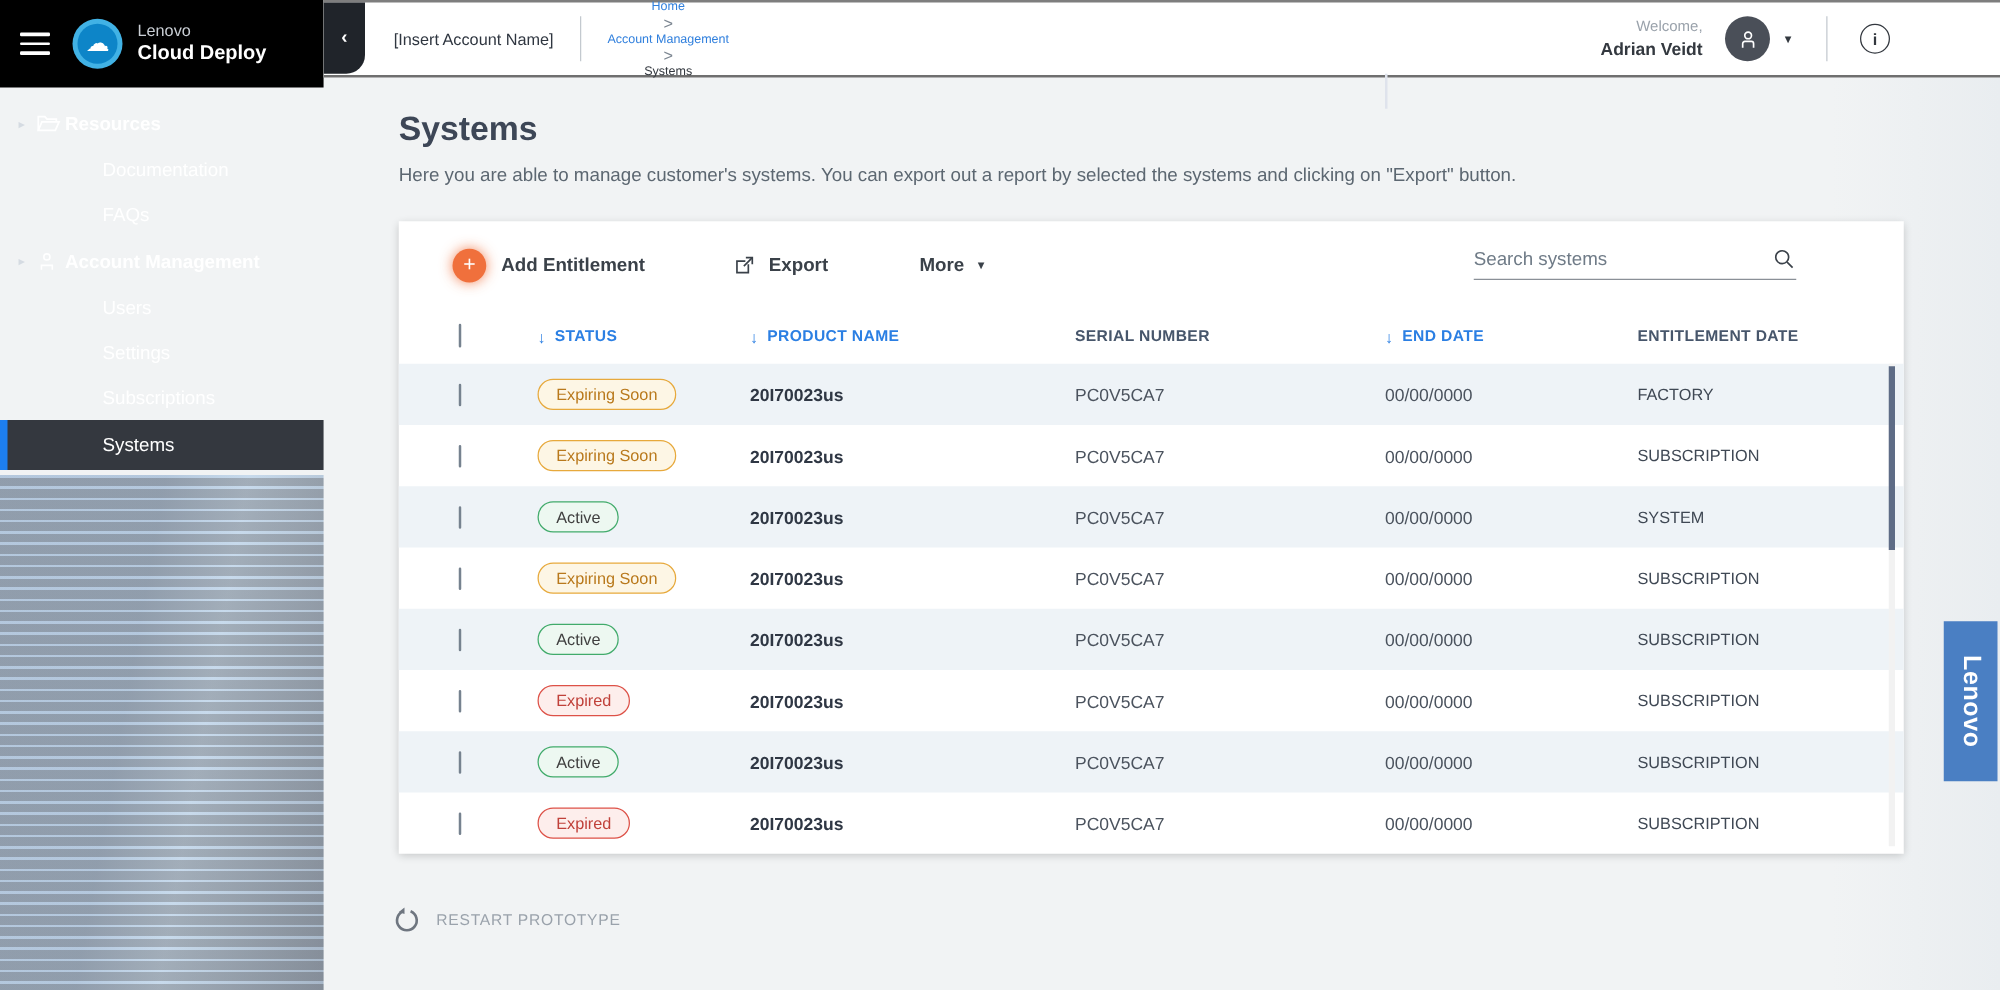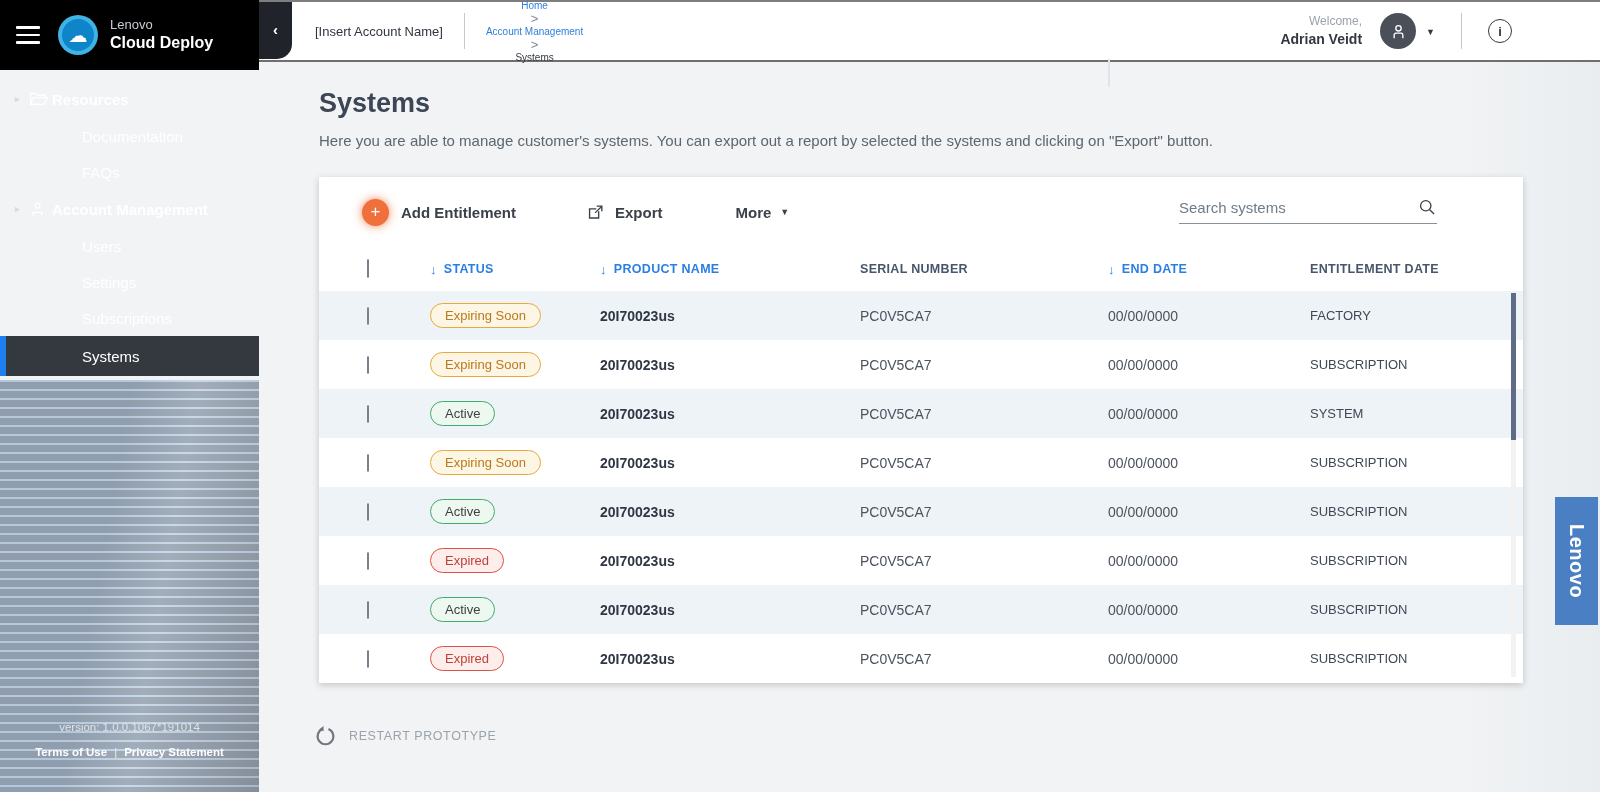--- a/index.html
+++ b/index.html
@@ -159,26 +159,20 @@
     <div class="nav-sub">
         <span>Settings</span>
       </div>
     <div class="nav-sub">
         <span>Subscriptions</span>
       </div>
     <div class="nav-sub active">
         <span>Systems</span>
       </div>
   </nav>
-  <div class="sidebar-footer">
-    <div class="version">version: 1.0.0.1067*191014</div>
-    <div class="legal">
-      <a>Terms of Use</a><span class="sep">|</span><a>Privacy Statement</a>
-    </div>
-  </div>
 </aside>
 
 <header class="topbar">
   <div class="collapse-tab"></div>
   <span class="account-name">[Insert Account Name]</span>
   <span class="v-div"></span>
   <nav class="breadcrumb">
     <span class="crumb link">Home</span>
     <span class="crumb-sep"></span>
     <span class="crumb link">Account Management</span>

